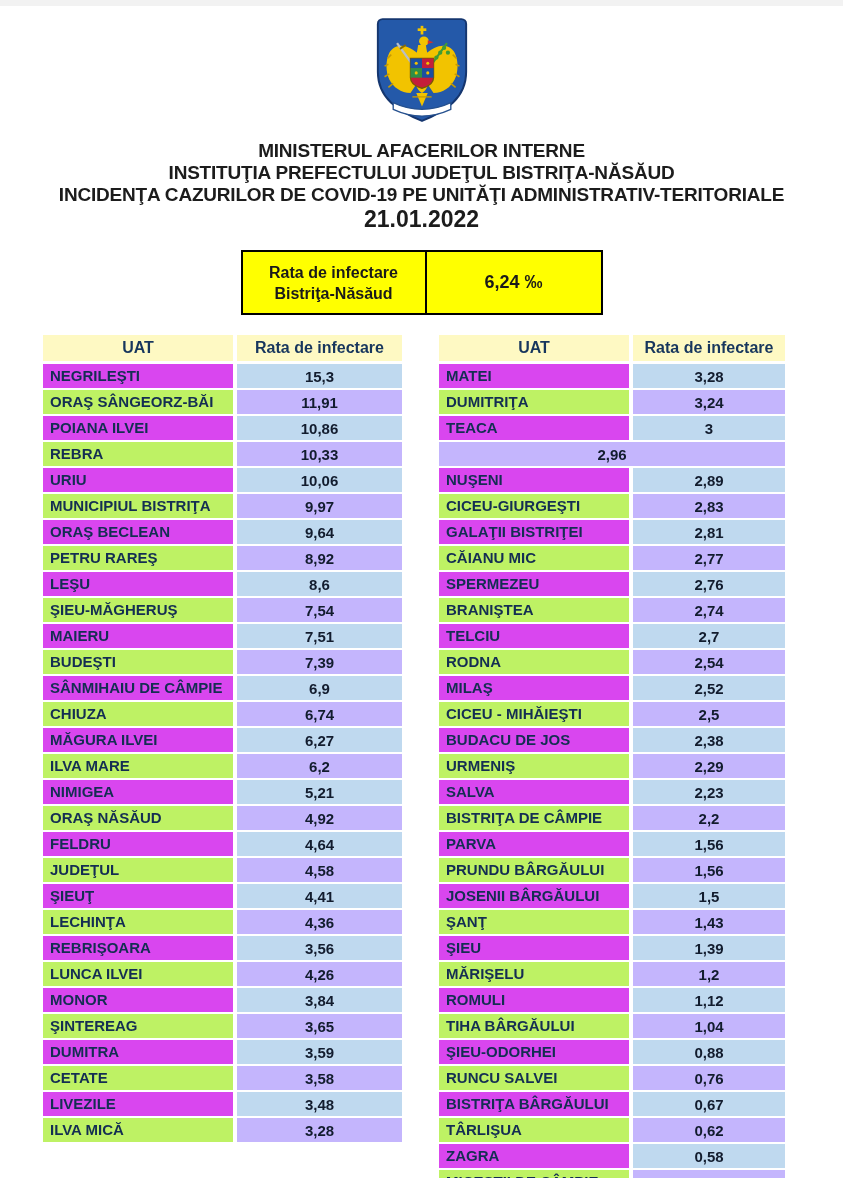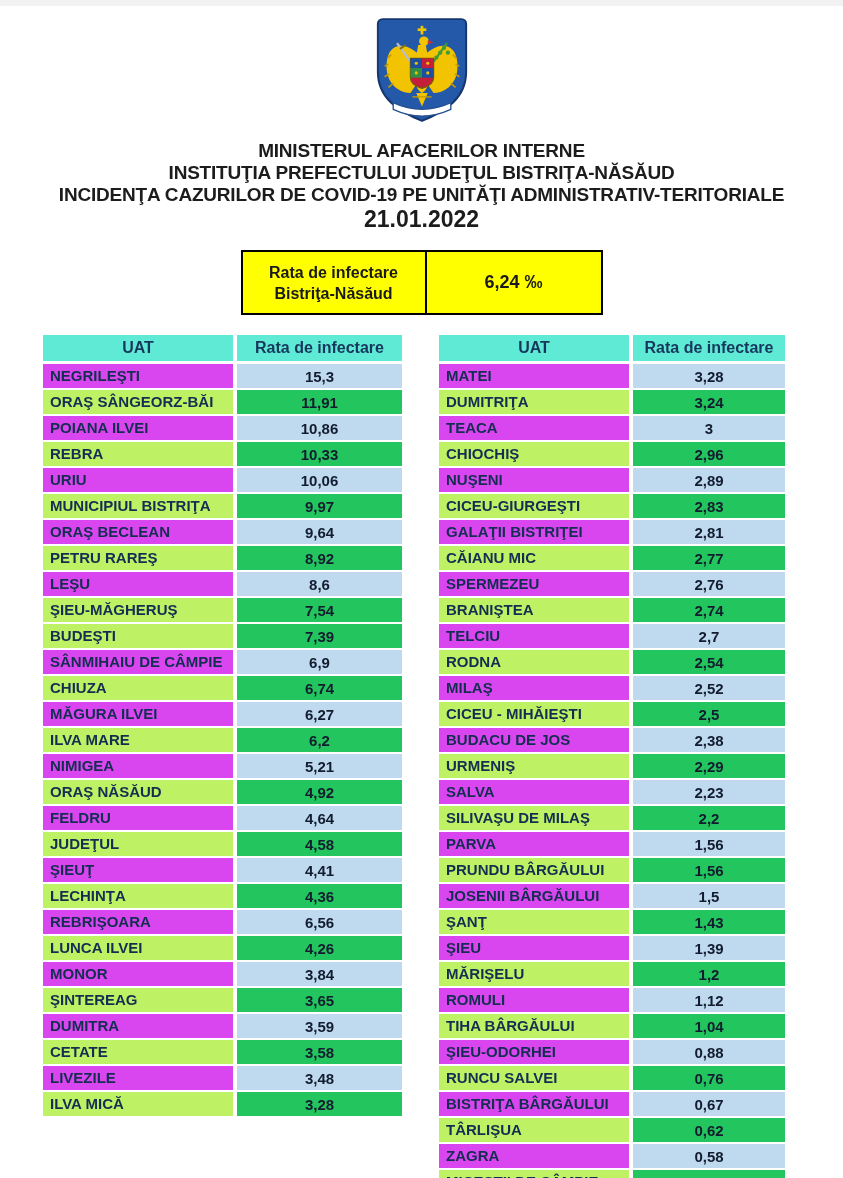--- a/index.html
+++ b/index.html
@@ -38,39 +38,39 @@
   
   .tables-row{
     display:flex;margin:20px 0 0 43px;gap:37px;align-items:flex-start;
   }
   .uat-table{width:359px;}
   .uat-table.right{width:346px;}
   .t-header{
     display:flex;gap:4px;margin-bottom:3px;
   }
   .t-header .h-cell{
-    background:#5eead4;color:#17365d;font-weight:bold;font-size:16px;
+    background:#fef9c3;color:#17365d;font-weight:bold;font-size:16px;
     height:26px;display:flex;align-items:center;justify-content:center;
   }
   .h-uat{width:190px;}
   .h-rate{flex:1;}
   .t-row{display:flex;gap:4px;margin-bottom:2px;}
   .name-cell{
     width:190px;background:#5096d2;color:#142e52;
     font-weight:bold;font-size:15px;line-height:22px;
     display:flex;align-items:center;
     padding:1px 2px 1px 7px;box-sizing:border-box;min-height:24px;
   }
   .rate-cell{
     flex:1;color:#121c2e;font-weight:bold;font-size:15px;
     display:flex;align-items:center;justify-content:center;min-height:24px;
     padding:1px 0;box-sizing:border-box;
   }
   .t-row.band-dark .rate-cell{background:#bfd9ef;}
-  .t-row.band-light .rate-cell{background:#22c55e;text-align:right;}
+  .t-row.band-light .rate-cell{background:#c4b5fd;text-align:right;}
   .t-row.band-dark .name-cell{background:#d946ef;}
   .t-row.band-light .name-cell{background:#bef264;}
 </style>
 </head>
 <body>
 
 <div class="page">
   <div class="top-strip"></div>
 
   <div class="emblem-wrap">
@@ -175,20 +175,24 @@
             <div class="rate-cell">8,92</div>
           </div>
           <div class="t-row band-dark">
             <div class="name-cell">LEŞU</div>
             <div class="rate-cell">8,6</div>
           </div>
           <div class="t-row band-light">
             <div class="name-cell">ŞIEU-MĂGHERUŞ</div>
             <div class="rate-cell">7,54</div>
           </div>
+          <div class="t-row band-dark">
+            <div class="name-cell">MAIERU</div>
+            <div class="rate-cell">7,51</div>
+          </div>
           <div class="t-row band-light">
             <div class="name-cell">BUDEŞTI</div>
             <div class="rate-cell">7,39</div>
           </div>
           <div class="t-row band-dark">
             <div class="name-cell">SÂNMIHAIU DE CÂMPIE</div>
             <div class="rate-cell">6,9</div>
           </div>
           <div class="t-row band-light">
             <div class="name-cell">CHIUZA</div>
@@ -221,21 +225,21 @@
           <div class="t-row band-dark">
             <div class="name-cell">ŞIEUŢ</div>
             <div class="rate-cell">4,41</div>
           </div>
           <div class="t-row band-light">
             <div class="name-cell">LECHINŢA</div>
             <div class="rate-cell">4,36</div>
           </div>
           <div class="t-row band-dark">
             <div class="name-cell">REBRIŞOARA</div>
-            <div class="rate-cell">6,56</div>
+            <div class="rate-cell">3,56</div>
           </div>
           <div class="t-row band-light">
             <div class="name-cell">LUNCA ILVEI</div>
             <div class="rate-cell">4,26</div>
           </div>
           <div class="t-row band-dark">
             <div class="name-cell">MONOR</div>
             <div class="rate-cell">3,84</div>
           </div>
           <div class="t-row band-light">
@@ -273,21 +277,20 @@
           </div>
           <div class="t-row band-light">
             <div class="name-cell">DUMITRIŢA</div>
             <div class="rate-cell">3,24</div>
           </div>
           <div class="t-row band-dark">
             <div class="name-cell">TEACA</div>
             <div class="rate-cell">3</div>
           </div>
           <div class="t-row band-light">
-            <div class="name-cell">CHIOCHIŞ</div>
             <div class="rate-cell">2,96</div>
           </div>
           <div class="t-row band-dark">
             <div class="name-cell">NUŞENI</div>
             <div class="rate-cell">2,89</div>
           </div>
           <div class="t-row band-light">
             <div class="name-cell">CICEU-GIURGEŞTI</div>
             <div class="rate-cell">2,83</div>
           </div>
@@ -329,21 +332,21 @@
           </div>
           <div class="t-row band-light">
             <div class="name-cell">URMENIŞ</div>
             <div class="rate-cell">2,29</div>
           </div>
           <div class="t-row band-dark">
             <div class="name-cell">SALVA</div>
             <div class="rate-cell">2,23</div>
           </div>
           <div class="t-row band-light">
-            <div class="name-cell">SILIVAŞU DE MILAŞ</div>
+            <div class="name-cell">BISTRIŢA DE CÂMPIE</div>
             <div class="rate-cell">2,2</div>
           </div>
           <div class="t-row band-dark">
             <div class="name-cell">PARVA</div>
             <div class="rate-cell">1,56</div>
           </div>
           <div class="t-row band-light">
             <div class="name-cell">PRUNDU BÂRGĂULUI</div>
             <div class="rate-cell">1,56</div>
           </div>

